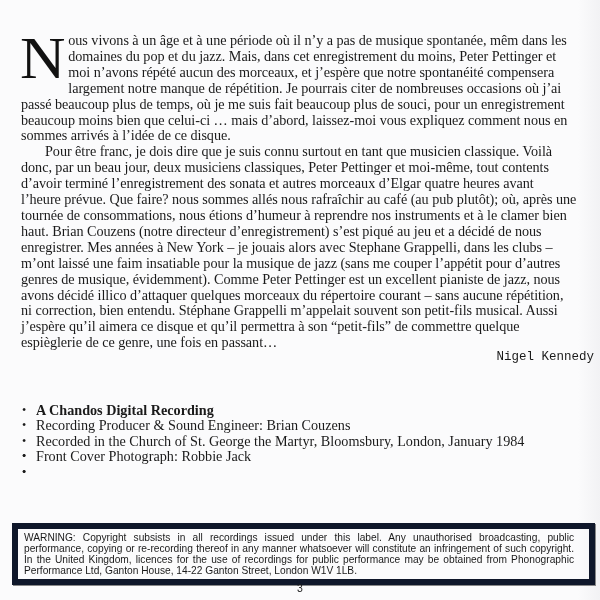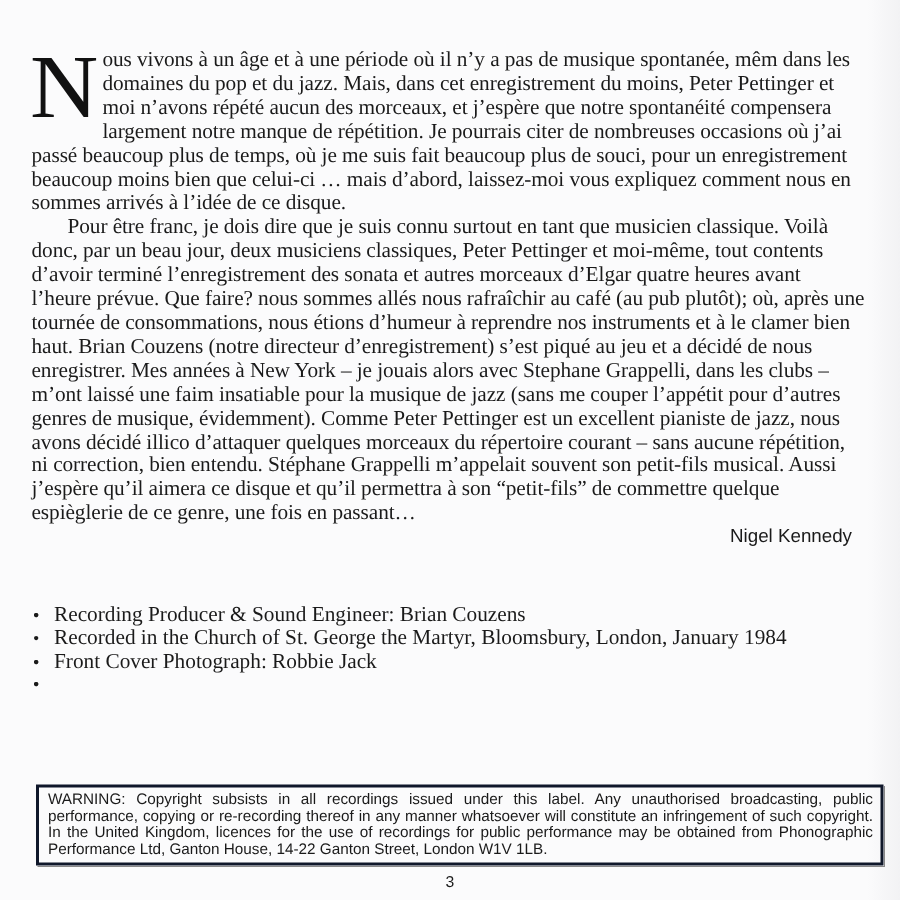--- a/index.html
+++ b/index.html
@@ -52,23 +52,23 @@
       height: 46px;
       margin: 1px 5px 0 -1px;
       padding-top: 1px;
       font-weight: normal;
       color: #111;
       transform: scaleX(1.05);
       transform-origin: left top;
     }
     .signature {
       position: absolute;
-      right: 32px;
+      right: 6px;
       top: 350px;
-      font-family: Liberation Sans, sans-serif;
+      font-family: Liberation Mono, monospace;
     }
     .signature .author {
       font-size: 12.5px;
       line-height: 15px;
     }
     .signature .translator {
       font-size: 11.5px;
       line-height: 16px;
     }
     .credits {
@@ -91,26 +91,26 @@
       position: absolute;
       left: 0;
       top: 0;
       font-size: 12px;
     }
     .credits li.bold .credit-text {
       font-weight: bold;
     }
     .warning-box {
       position: absolute;
-      left: 24px;
+      left: 12px;
       top: 523px;
       width: 550px;
       height: 42px;
-      padding: 3px 5px 5px 6px;
-      border: 2px solid #0f172a;
+      padding: 3px 15px 5px 6px;
+      border: 6px solid #0f172a;
       box-shadow: 1px 1px 0 #888;
       font-family: "Liberation Sans", "DejaVu Sans", sans-serif;
       font-size: 10.2px;
       line-height: 11px;
       text-align: justify;
       color: #1a1a1a;
     }
     .page-number {
       position: absolute;
       left: 0;
@@ -132,21 +132,21 @@
       <span class="drop-cap">N</span><span>ous vivons à un âge et à une période où il n’y a pas de musique spontanée, mêm dans les domaines du pop et du jazz. Mais, dans cet enregistrement du moins, Peter Pettinger et moi n’avons répété aucun des morceaux, et j’espère que notre spontanéité compensera largement notre manque de répétition. Je pourrais citer de nombreuses occasions où j’ai passé beaucoup plus de temps, où je me suis fait beaucoup plus de souci, pour un enregistrement beaucoup moins bien que celui-ci … mais d’abord, laissez-moi vous expliquez comment nous en sommes arrivés à l’idée de ce disque.</span>
     </p>
     <p class="indent">Pour être franc, je dois dire que je suis connu surtout en tant que musicien classique. Voilà donc, par un beau jour, deux musiciens classiques, Peter Pettinger et moi-même, tout contents d’avoir terminé l’enregistrement des sonata et autres morceaux d’Elgar quatre heures avant l’heure prévue. Que faire? nous sommes allés nous rafraîchir au café  (au pub plutôt); où, après une tournée de consommations, nous étions d’humeur à reprendre nos instruments et à le clamer bien haut. Brian Couzens (notre directeur d’enregistrement) s’est piqué au jeu et a décidé de nous enregistrer. Mes années à New York – je jouais alors avec Stephane Grappelli, dans les clubs – m’ont laissé une faim insatiable pour la musique de jazz (sans me couper l’appétit pour d’autres genres de musique, évidemment). Comme Peter Pettinger est un excellent pianiste de jazz, nous avons décidé illico d’attaquer quelques morceaux du répertoire courant – sans aucune répétition, ni correction, bien entendu. Stéphane Grappelli m’appelait souvent son petit-fils musical. Aussi j’espère qu’il aimera ce disque et qu’il permettra à son “petit-fils” de commettre quelque espièglerie de ce genre, une fois en passant…</p>
   </div>
 
   <div class="signature">
     <div class="author">Nigel Kennedy</div>
   </div>
 
   <ul class="credits">
-    <li class="bold"><span class="bullet">•</span></li>
+    <li class="bold"><span class="bullet">•</span><span class="credit-text">A Chandos Digital Recording</span></li>
     <li><span class="bullet">•</span><span class="credit-text">Recording Producer &amp; Sound Engineer: Brian Couzens</span></li>
     <li><span class="bullet">•</span><span class="credit-text">Recorded in the Church of St. George the Martyr, Bloomsbury, London, January 1984</span></li>
     <li><span class="bullet">•</span></li>
     <li><span class="bullet">•</span><span class="credit-text">Front Cover Photograph: Robbie Jack</span></li>
     <li><span class="bullet">•</span></li>
     <li><span class="bullet">•</span></li>
   </ul>
 
   <div class="warning-box">WARNING: Copyright subsists in all recordings issued under this label. Any unauthorised broadcasting, public performance, copying or re-recording thereof in any manner whatsoever will constitute an infringement of such copyright. In the United Kingdom, licences for the use of recordings for public performance may be obtained from Phonographic Performance Ltd, Ganton House, 14-22 Ganton Street, London W1V 1LB.</div>
 

